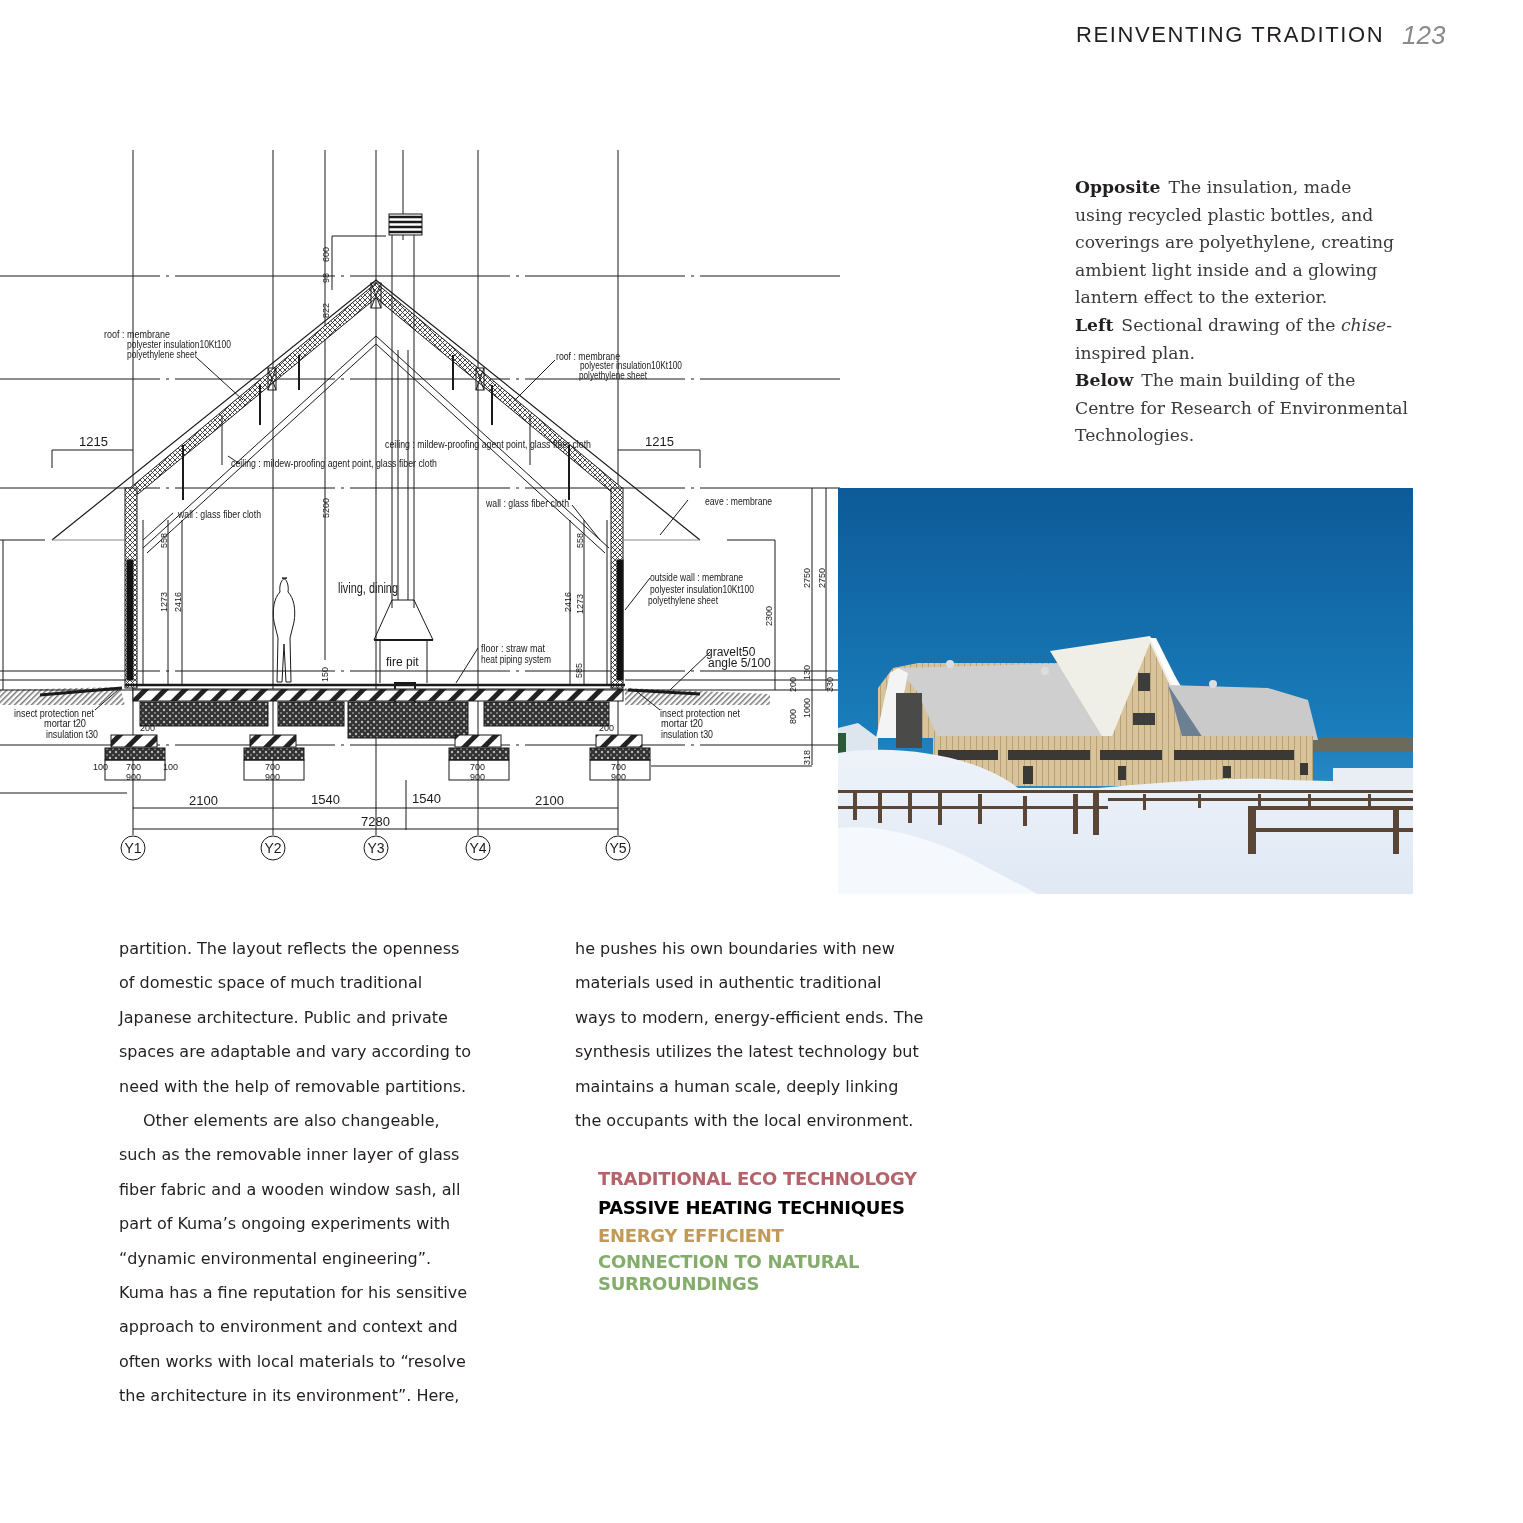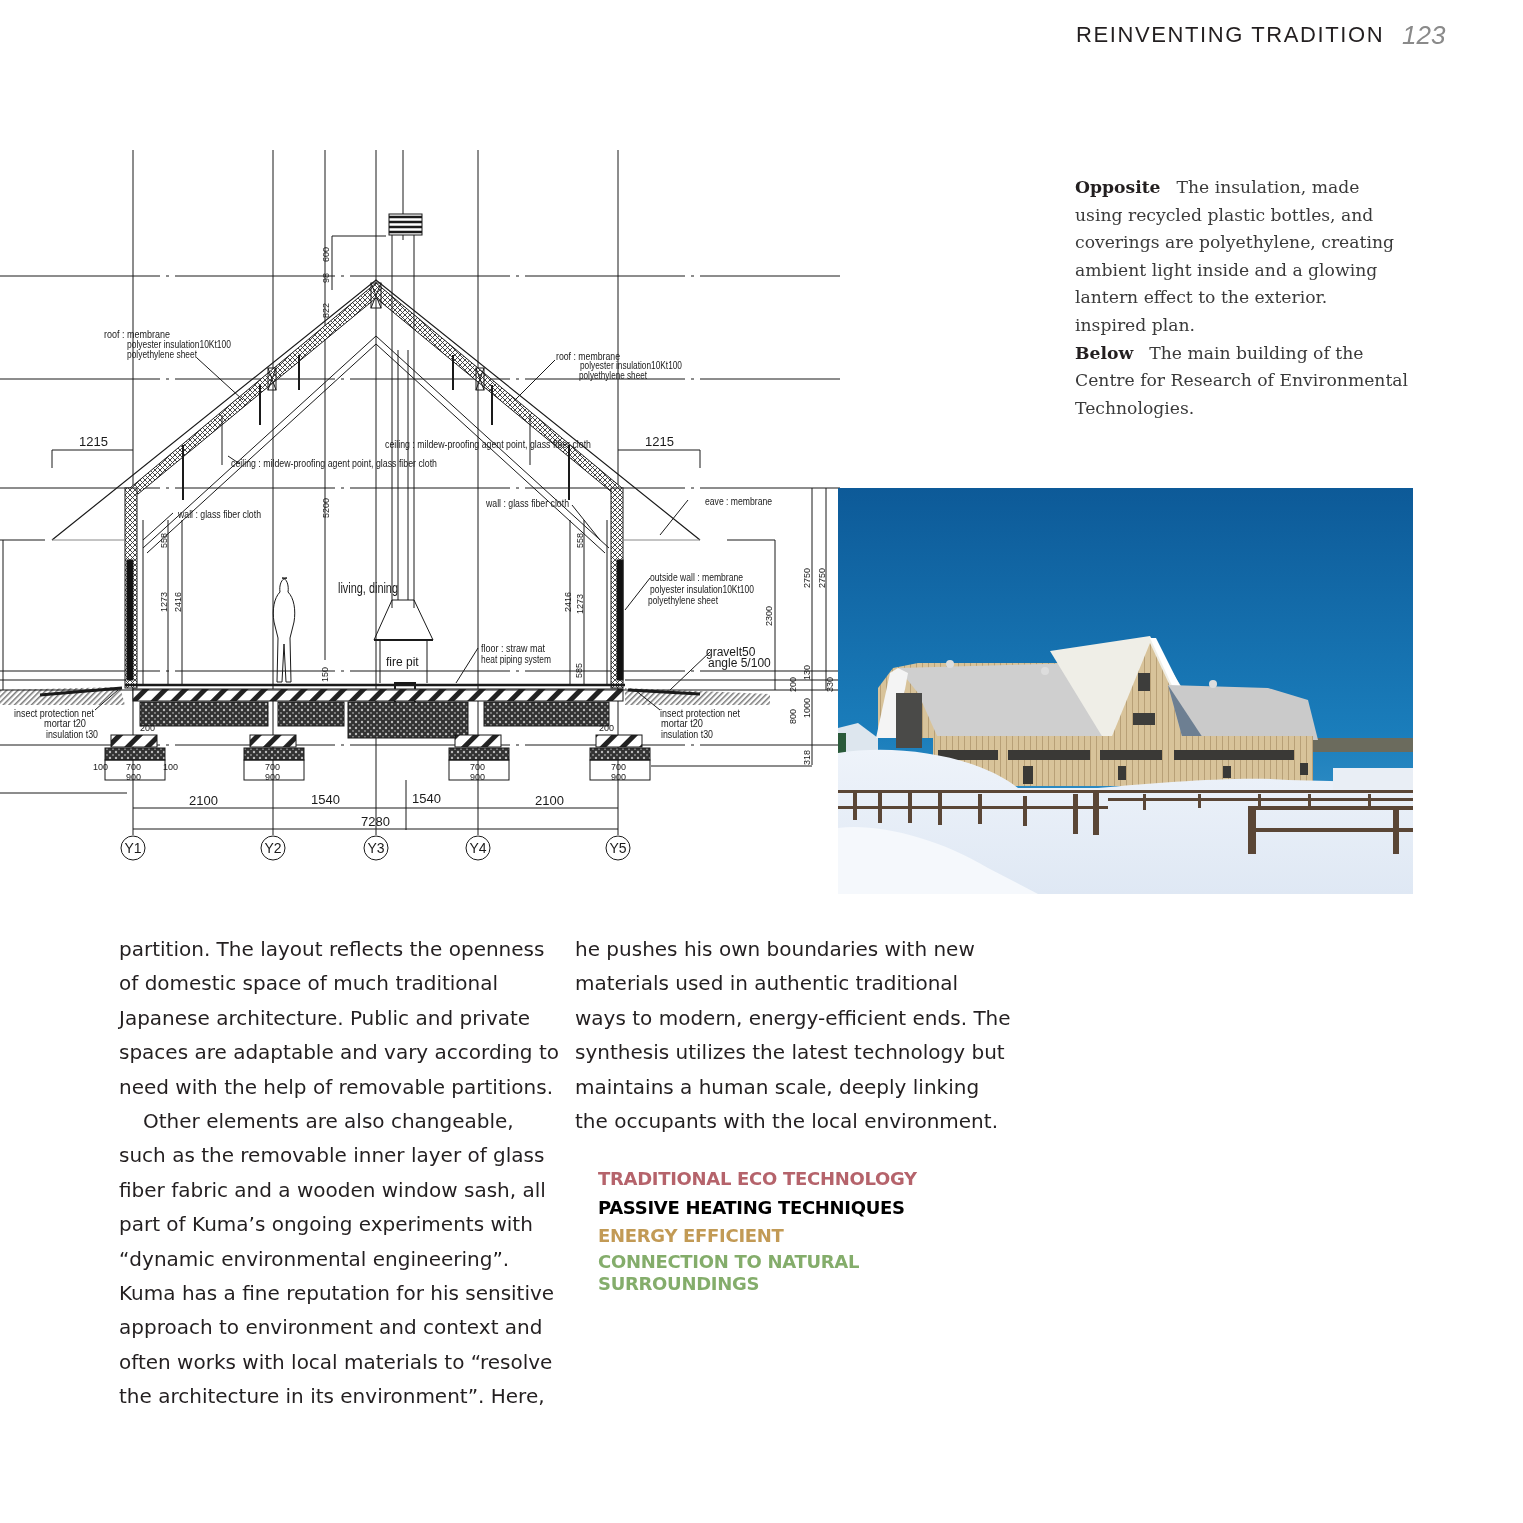--- a/index.html
+++ b/index.html
@@ -1,45 +1,46 @@
 <!DOCTYPE html>
 <html><head>
 <meta charset="utf-8">
 <style>
   html, body { margin: 0; padding: 0; background: #ffffff; }
   body { width: 1523px; height: 1523px; position: relative; overflow: hidden; font-family: "DejaVu Sans", sans-serif; color: #231f20; }
   .running-head { position: absolute; top: 22px; left: 1076px; font-family: Liberation Sans, sans-serif; font-size: 22px; letter-spacing: 1.6px; color: #231f20; }
   .page-number { position: absolute; top: 20px; left: 1402px; font-family: "Liberation Sans", sans-serif; font-size: 26px; color: #8a8a8a; font-weight: 300; font-style: italic; }
   .captions { position: absolute; top: 174px; left: 1075px; width: 345px; font-family: "DejaVu Serif", serif; font-size: 17.2px; line-height: 27.6px; color: #3a3a3a; }
   .captions p { margin: 0; }
-  .captions .cap-label { font-weight: bold; color: #231f20; margin-right: 16px; }
+  .captions .cap-label { font-weight: bold; color: #231f20; margin-right: 8px; }
   .captions i { font-style: italic; }
   .drawing { position: absolute; left: 0; top: 148px; width: 850px; height: 720px; }
   .photo { position: absolute; left: 838px; top: 488px; width: 575px; height: 406px; overflow: hidden; }
-  .col { position: absolute; font-family: "DejaVu Sans", sans-serif; font-size: 20px; line-height: 34.4px; color: #231f20; }
+  .col { position: absolute; font-family: "DejaVu Sans", sans-serif; font-size: 16px; line-height: 34.4px; color: #231f20; }
   .col p { margin: 0; white-space: nowrap; }
   .col-left { left: 119px; top: 932px; width: 430px; }
   .col-right { left: 575px; top: 932px; width: 420px; }
   .indent { padding-left: 24px; }
   .tags { position: absolute; left: 598px; top: 1165px; font-family: "DejaVu Sans", sans-serif; font-weight: bold; font-size: 18px; line-height: 28.5px; letter-spacing: -0.3px; }
   .tag { display: block; }
   .tag-last { line-height: 22px; }
 </style>
 </head>
 <body>
 
 <div class="running-head">REINVENTING TRADITION</div>
 <div class="page-number">123</div>
 
 <div class="captions">
   <p><span class="cap-label">Opposite</span><span>The insulation, made</span></p>
   <p>using recycled plastic bottles, and</p>
   <p>coverings are polyethylene, creating</p>
   <p>ambient light inside and a glowing</p>
   <p>lantern effect to the exterior.</p>
+  <p><span class="cap-label">Left</span><span>Sectional drawing of the </span><i>chise</i><span>-</span></p>
   <p>inspired plan.</p>
   <p><span class="cap-label">Below</span><span>The main building of the</span></p>
   <p>Centre for Research of Environmental</p>
   <p>Technologies.</p>
 </div>
 
 <svg class="drawing" viewBox="0 148 850 720" width="850" height="720" xmlns="http://www.w3.org/2000/svg">
   <defs>
     <pattern id="hatch" patternUnits="userSpaceOnUse" width="14" height="14" patternTransform="rotate(45)">
       <rect width="14" height="14" fill="#fff"></rect>

